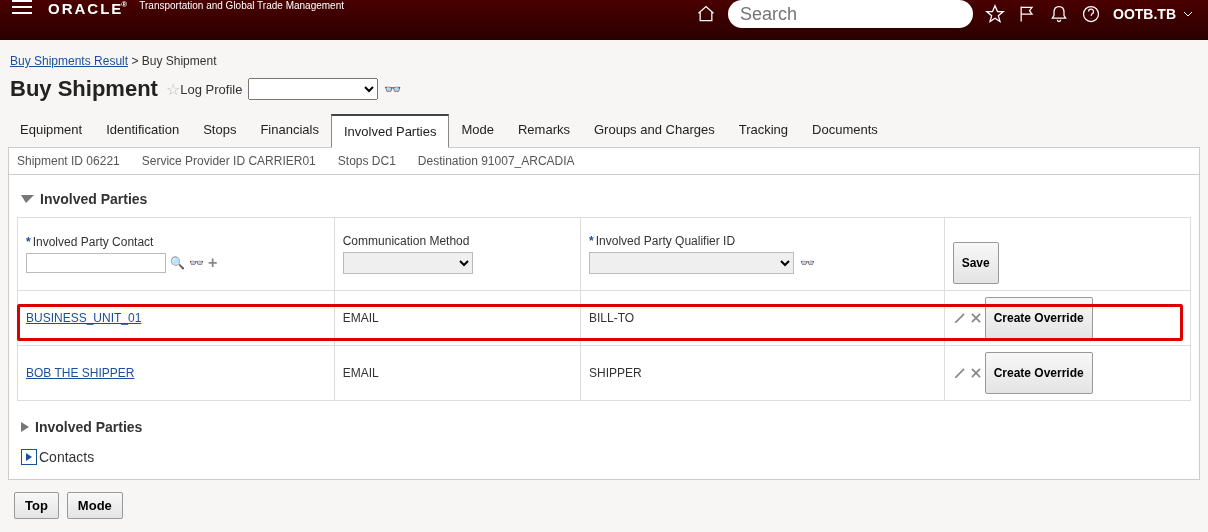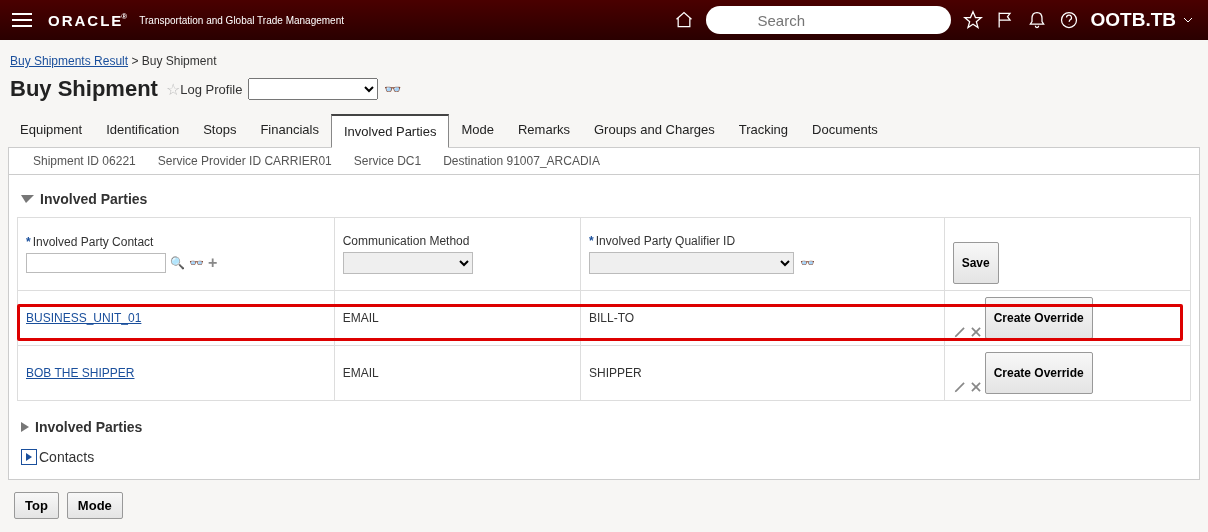--- a/index.html
+++ b/index.html
@@ -1,31 +1,31 @@
 <!DOCTYPE html>
 <html><head>
 <meta charset="utf-8">
 <style>
   * { box-sizing: border-box; }
   body { margin:0; font-family: Arial, Helvetica, sans-serif; background:#f7f6f4; color:#333; font-size:13px; }
   
   
-  .topbar { background:#3a0000; background:linear-gradient(#4a0000,#2a0000); height:40px; display:flex; align-items:center; padding:0 12px; color:#fff; }
+  .topbar { background:#3a0000; background:linear-gradient(#4a0000,#2a0000); height:40px; display:flex; align-items:flex-start; padding:0 12px; color:#fff; }
   .hamburger { width:20px; height:14px; display:flex; flex-direction:column; justify-content:space-between; cursor:pointer; margin-right:16px;}
   .hamburger span{ display:block;height:2px;background:#fff;}
   .oracle-logo { font-family: Arial; font-weight:bold; letter-spacing:2px; font-size:15px; margin-right:12px;}
   .oracle-logo sub{font-size:8px; letter-spacing:0; vertical-align:top; margin-left:-2px;}
   .app-title { font-size:10px; font-weight:400;}
   .topbar-spacer{flex:1;}
   .top-icons { display:flex; align-items:center; gap:12px;}
   .top-icons svg { width:20px; height:20px; stroke:#fff; fill:none; stroke-width:1.5;}
   .search-wrap { background:#fff; border-radius:20px; height:28px; width:245px; display:flex; align-items:center; padding:0 10px;}
-  .search-wrap input{ border:none; outline:none; flex:1; font-size:15px; background:transparent;margin-left:40px;}
+  .search-wrap input{ border:none; outline:none; flex:1; font-size:18px; background:transparent;}
   .search-wrap svg{stroke:#333;}
-  .user-badge{ font-weight:bold; font-size:19px; display:flex; align-items:center; gap:4px;}
+  .user-badge{ font-weight:bold; font-size:14px; display:flex; align-items:center; gap:4px;}
   
   
   .breadcrumb { padding:14px 10px 8px; font-size:12px;}
   .breadcrumb a { color:#1a4f9c; text-decoration:underline;margin-top:20px;}
   
   
   .page-head { display:flex; align-items:center; padding:0 10px 12px;}
   .page-title { font-size:22px; font-weight:600; color:#222; margin-right:8px;}
   .star-o { color:#bbb; font-size:16px;}
   .head-center { flex:1; text-align:center; display:flex; justify-content:center; align-items:center; gap:6px; font-size:13px;}
@@ -33,41 +33,41 @@
   .log-profile { display:flex; align-items:center; gap:6px; font-size:13px;}
   .log-profile select{ width:130px; height:22px;}
   .glasses{color:#888; font-size:14px;}
   
   
   .tabs { display:flex; border-bottom:1px solid #ccc; margin:0 8px; font-size:13px;}
   .tab { padding:8px 12px; cursor:pointer; color:#222;}
   .tab.active { border:1px solid #888; border-bottom:1px solid #fff; background:#fff; margin-bottom:-1px; border-top:2px solid #444; font-weight:400;}
   
   
-  .info-row { border:1px solid #ccc; border-top:none; margin:0 8px; padding:6px 24px; font-size:12px; color:#555; background:#fff; display:flex; gap:22px;}
+  .info-row { border:1px solid #ccc; border-top:none; margin:0 8px; padding:6px 8px; font-size:12px; color:#555; background:#fff; display:flex; gap:22px;}
   
   
   .panel { border:1px solid #ccc; border-top:none; margin:0 8px; background:#fff; padding:10px 8px 14px;}
   
   .section-head { display:flex; align-items:center; gap:6px; font-weight:bold; color:#333; margin:6px 0 10px 4px; font-size:14px;}
   .tri { width:0;height:0;border-left:5px solid transparent;border-right:5px solid transparent;border-top:8px solid #777; transform:rotate(0deg);}
   .tri.right{ border-top:5px solid transparent;border-bottom:5px solid transparent;border-left:8px solid #777; border-right:none;}
   .tri.downleft{ width:0;height:0; border-top:8px solid #777; border-right:8px solid transparent;}
   
   
   table.grid { width:100%; border-collapse:collapse; font-size:12px;}
   table.grid th, table.grid td { border:1px solid #ddd; padding:6px 8px; text-align:left; vertical-align:middle;}
   table.grid th { background:#fff; font-weight:normal; color:#333;}
   .req { color:#1a4f9c; font-weight:bold; margin-right:2px;}
   .cell-input { width:140px; height:20px; border:1px solid #bbb;}
   .cell-select { height:22px; border:1px solid #bbb;}
   .icon-row { display:flex; gap:4px; align-items:center; color:#888;}
   .icon-row span{cursor:pointer;}
   .link { color:#1a4f9c; text-decoration:underline; cursor:pointer;}
-  .row-actions { display:flex; align-items:flex-end; gap:2px; justify-content:flex-start;}
+  .row-actions { display:flex; align-items:center; gap:2px; justify-content:flex-start;}
   .row-actions svg{ width:14px;height:14px; fill:#888; cursor:pointer;}
   .btn-sm { background:linear-gradient(#f8f8f8,#e4e4e4); border:1px solid #999; padding:13px 8px; font-size:12px; font-weight:bold; cursor:pointer; border-radius:2px;}
   
   
   .row-wrap { position:relative; }
   .hl { position:absolute; left:8px; right:16px; height:34px; border:3px solid #d00; border-radius:2px; pointer-events:none;}
   
   .contacts-row { display:flex; align-items:center; gap:2px; margin:14px 0 0 4px; font-size:14px;}
   .play-box { width:16px;height:16px;border:1px solid #1a4f9c; display:flex;align-items:center;justify-content:center;}
   .play-box .pt{ width:0;height:0;border-top:4px solid transparent;border-bottom:4px solid transparent;border-left:6px solid #1a4f9c;}
@@ -145,21 +145,21 @@
   <div class="tab">Mode</div>
   <div class="tab">Remarks</div>
   <div class="tab">Groups and Charges</div>
   <div class="tab">Tracking</div>
   <div class="tab">Documents</div>
 </div>
 
 <div class="info-row">
   <span>Shipment ID 06221</span>
   <span>Service Provider ID CARRIER01</span>
-  <span>Service DC1</span>
+  <span>Stops DC1</span>
   <span>Destination 91007_ARCADIA</span>
 </div>
 
 <div class="panel row-wrap">
 
   <div class="section-head">
     <span class="tri downleft"></span>
     <span>Involved Parties</span>
   </div>
 

